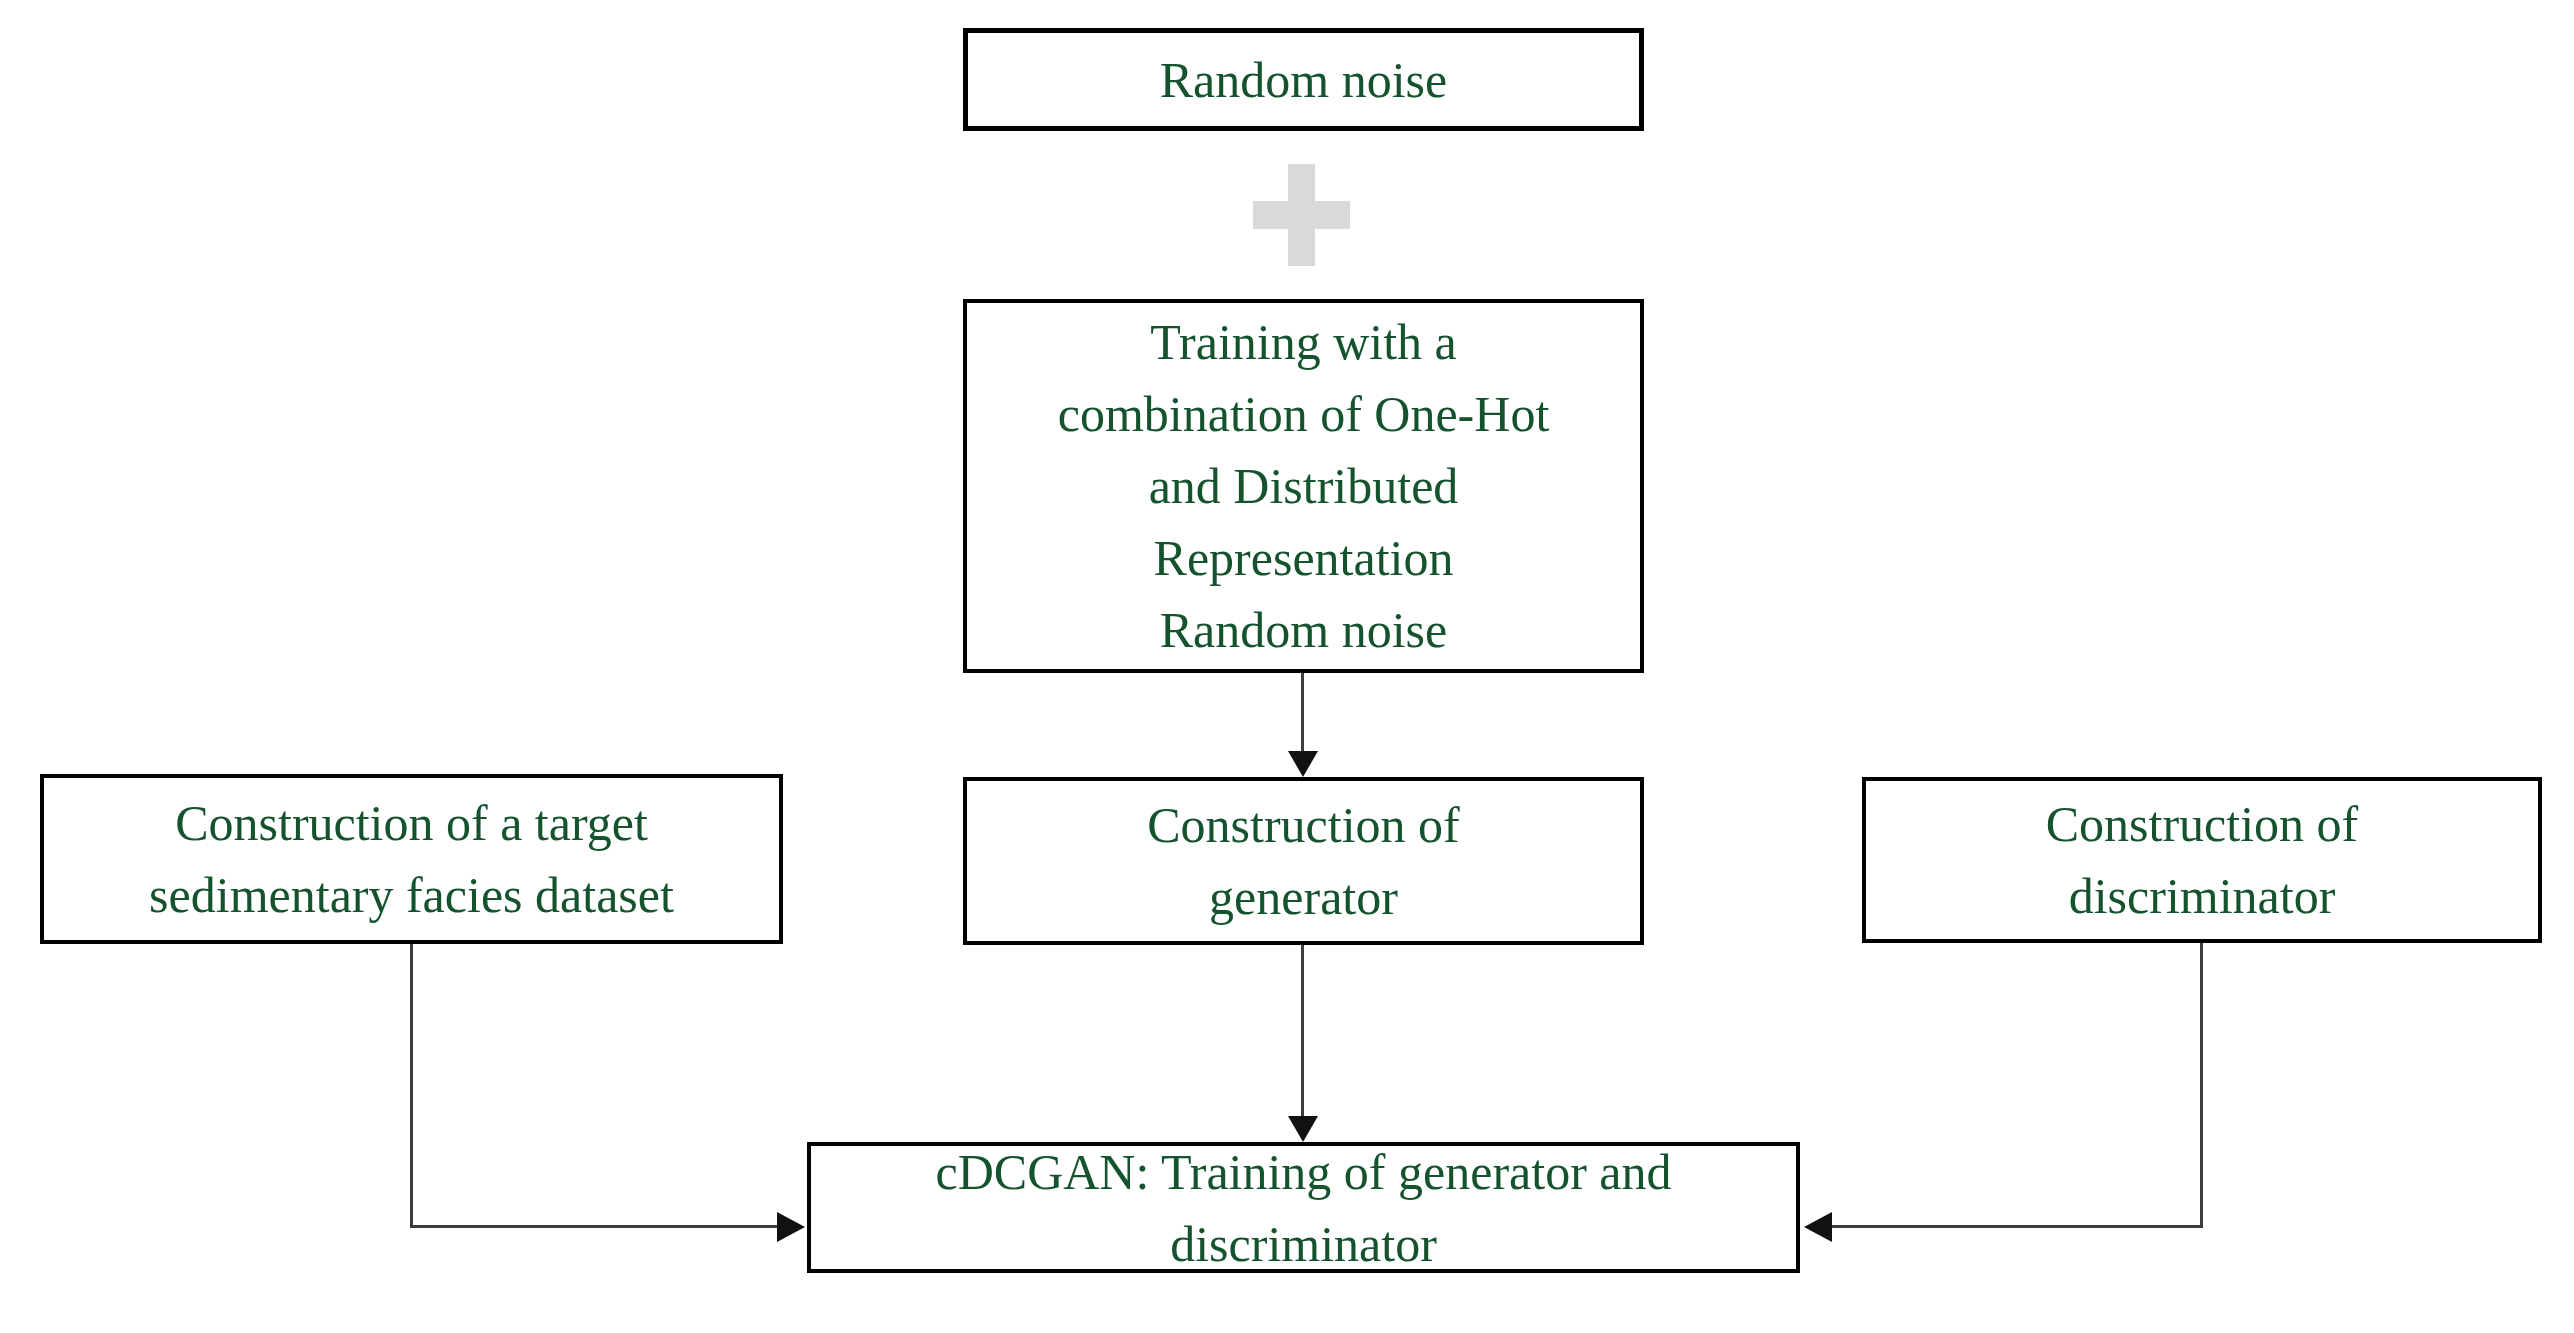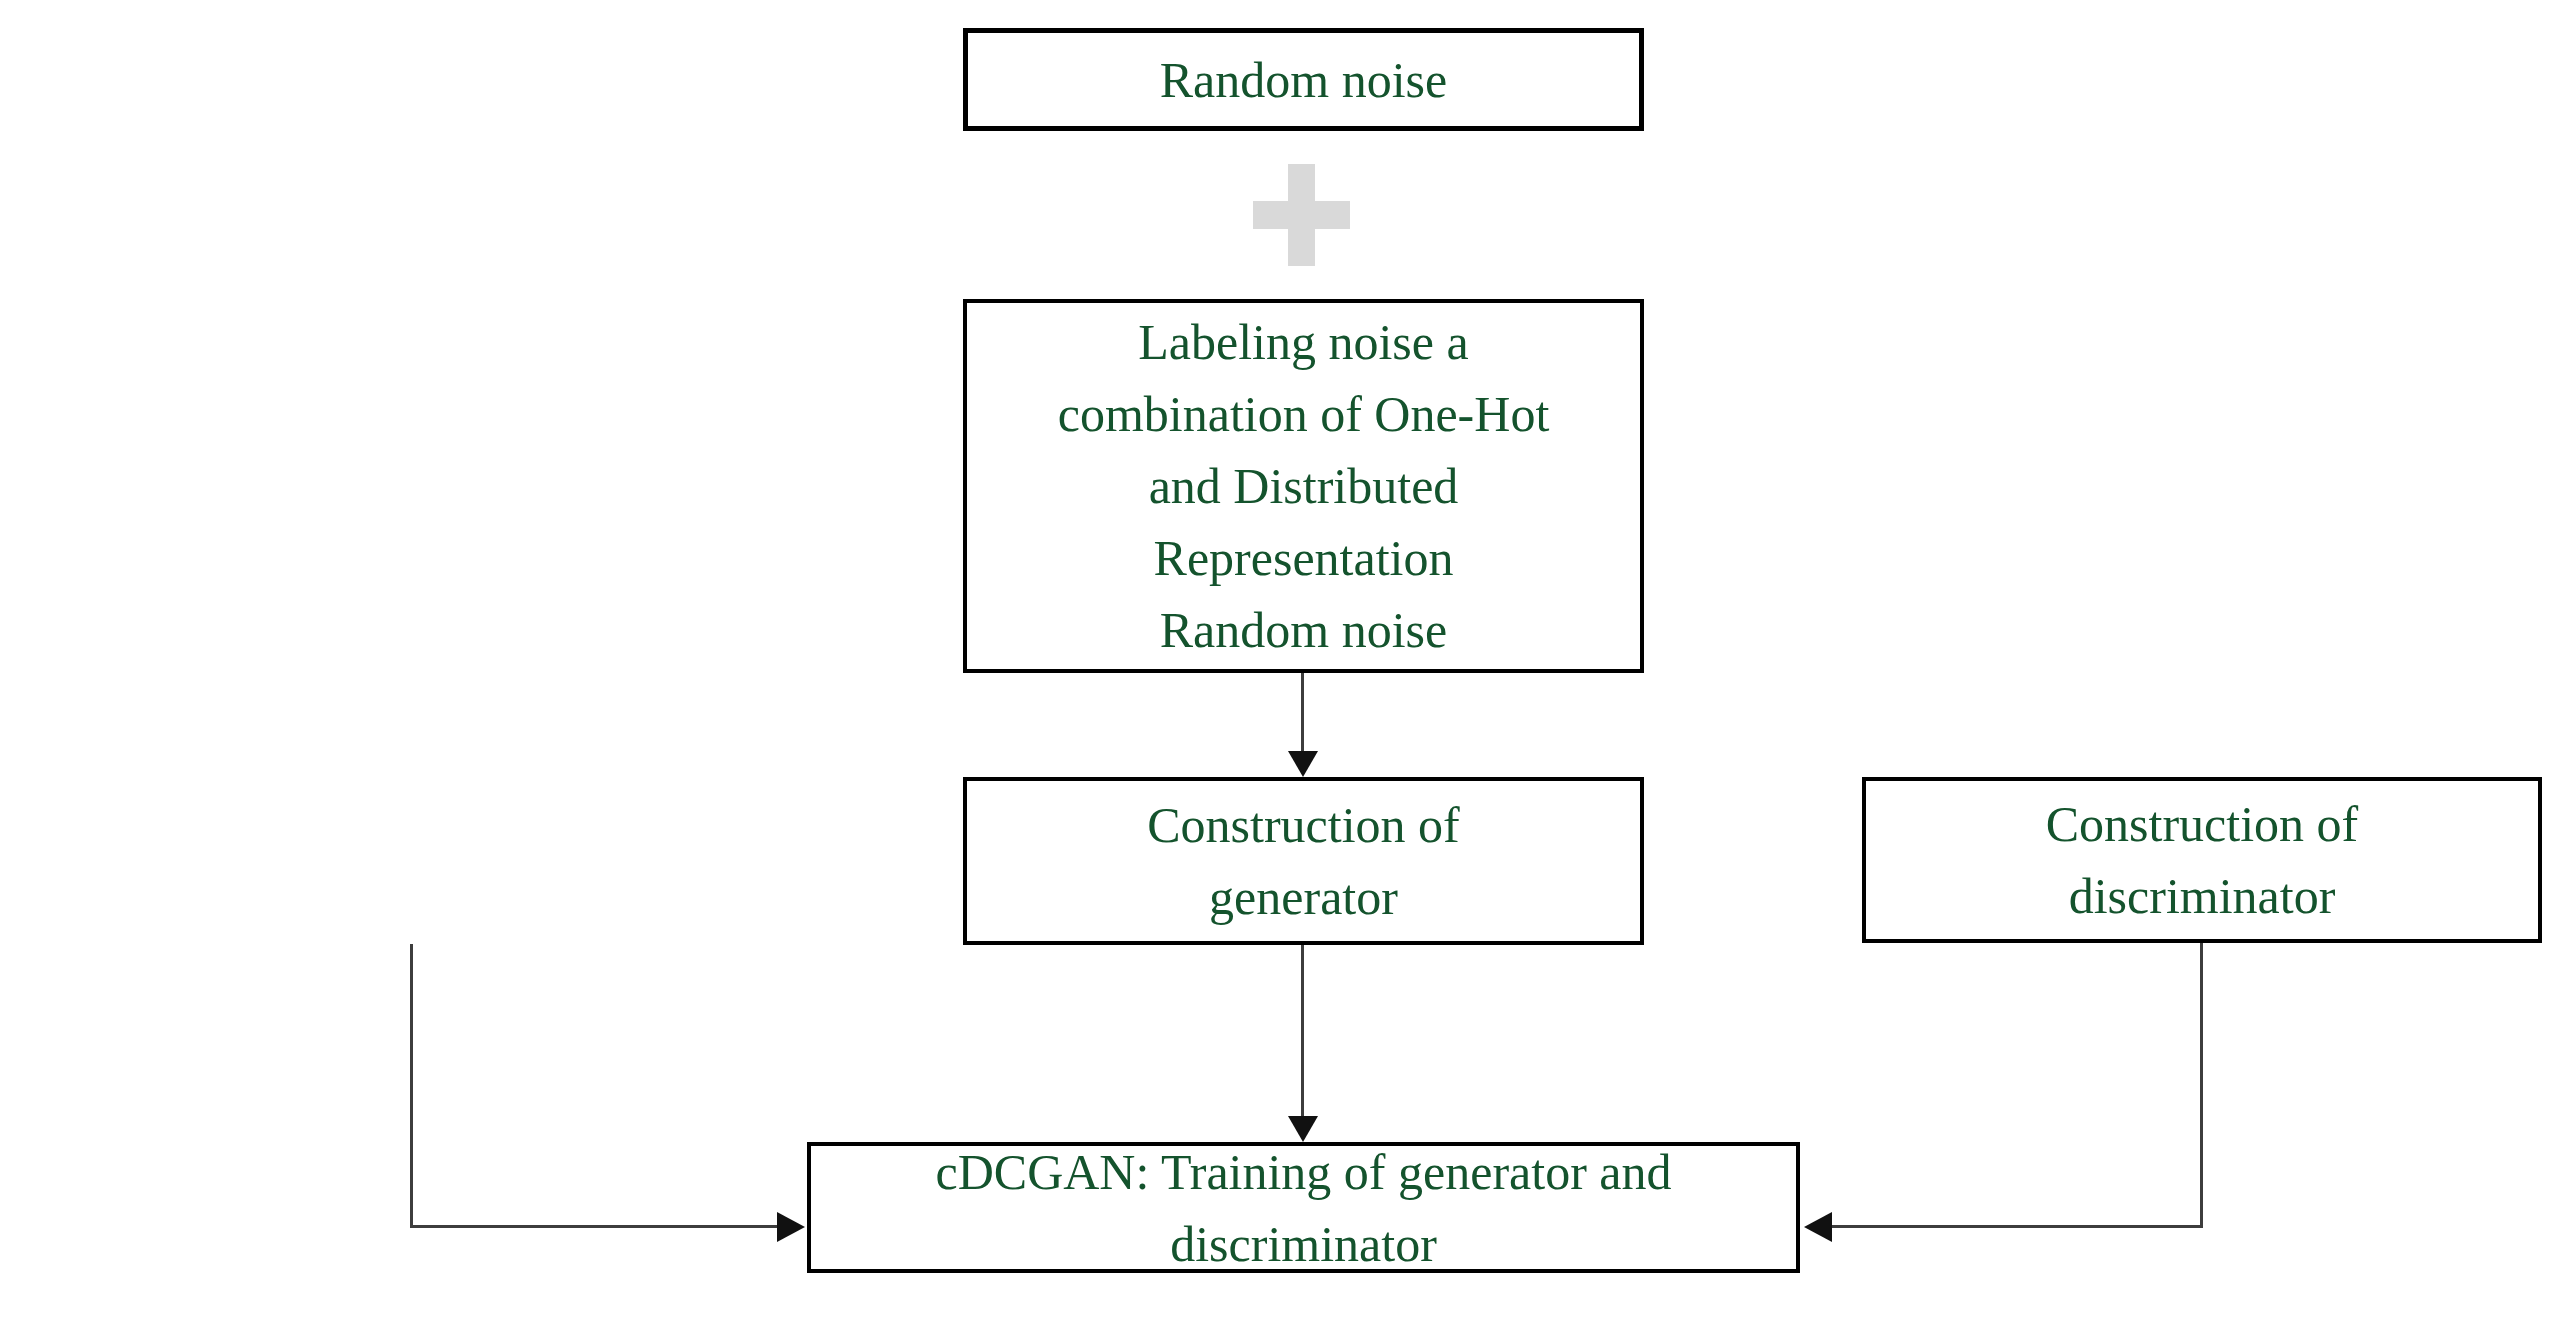--- a/index.html
+++ b/index.html
@@ -68,27 +68,31 @@
   <div class="node node-random-noise">
     <span>Random noise</span>
   </div>
 
   <div class="plus">
     <div class="vbar"></div>
     <div class="hbar"></div>
   </div>
 
   <div class="node node-labeling">
-    <span>Labeling noise a
+    <span>Training with a
 combination of One-Hot
 and Distributed
 Representation
 Random noise</span>
   </div>
 
+  <div class="node node-dataset">
+    <span>Construction of a target
+sedimentary facies dataset</span>
+  </div>
 
   <div class="node node-generator">
     <span>Construction of
 generator</span>
   </div>
 
   <div class="node node-discriminator">
     <span>Construction of
 discriminator</span>
   </div>

